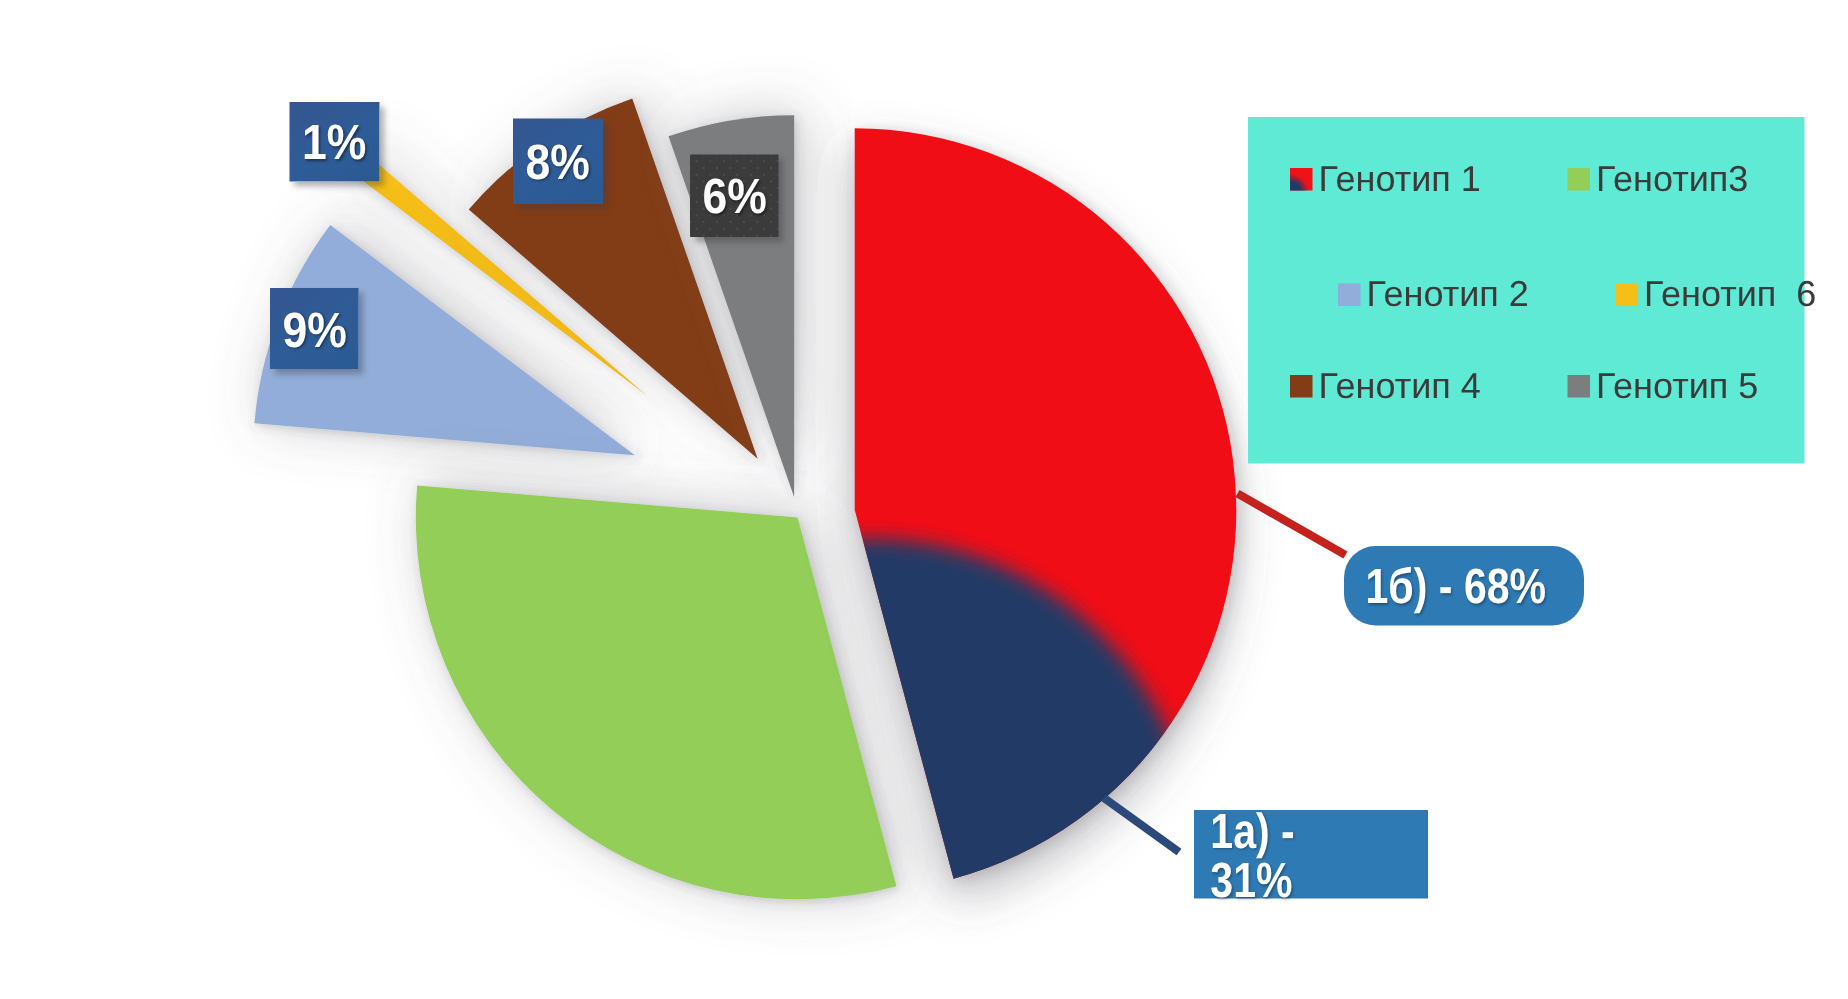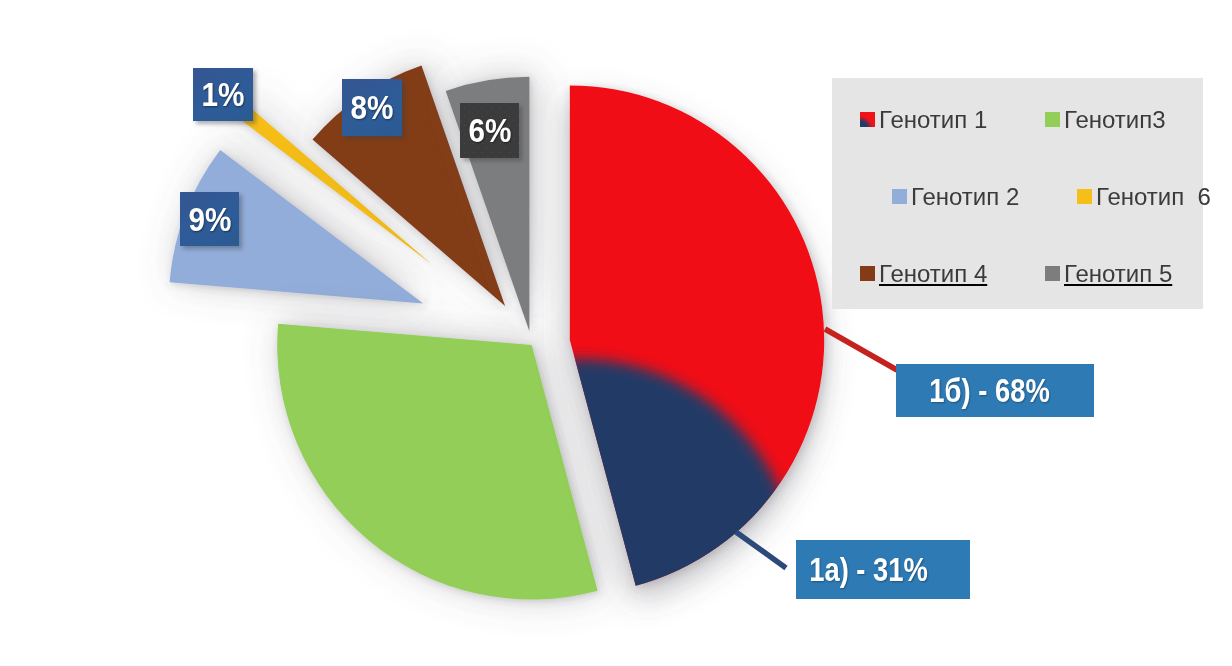--- a/index.html
+++ b/index.html
@@ -10,21 +10,21 @@
 
   
   .legend-panel{position:absolute;left:832px;top:78px;width:371px;height:231px;
       background:#f9f9fa;}
   .legend-col{position:absolute;top:0;}
   .legend-col:nth-child(1){left:28px;}
   .legend-col:nth-child(2){left:213px;}
   .legend-item{position:absolute;display:flex;align-items:center;height:24px;white-space:nowrap;}
   .legend-item:nth-child(1){top:30px;}
   .legend-item:nth-child(2){top:107px;padding-left:32px;}
-  .legend-item:nth-child(3){top:184px;text-decoration:underline;}
+  .legend-item:nth-child(3){top:168px;}
   .sw{width:15px;height:15px;flex:0 0 auto;position:relative;top:-1px;}
   .sw-split{background-color:#f11119;
      background-image:radial-gradient(circle 13px at -1% 113%, #223b66 0%, #223b66 58%, rgba(34,59,102,0) 100%);}
   .lbl{margin-left:4px;font-size:24px;color:#3b3b3b;white-space:pre;letter-spacing:0px;}
 
   
   .dl{position:absolute;display:flex;align-items:center;justify-content:center;
       color:#ffffff;font-weight:bold;font-size:33px;line-height:1;
       text-shadow:1px 1px 2px rgba(0,0,0,.45);
       box-shadow:3px 3px 4px rgba(60,60,70,.40);}
@@ -42,22 +42,22 @@
   #lbl9 {left:180px;top:192px;width:59px;height:54px;}
   #lbl1 {left:193px;top:68px;width:60px;height:53px;}
   #lbl8 {left:342px;top:79px;width:60px;height:57px;}
   #lbl6 {left:460px;top:103px;width:59px;height:55px;}
 
   
   .callout{position:absolute;display:flex;align-items:center;justify-content:center;
       background:#2e7ab4;color:#ffffff;font-weight:bold;font-size:33px;line-height:1;
       text-shadow:1px 1px 2px rgba(0,0,0,.32);}
   .callout>span{display:block;transform:scaleX(0.83);transform-origin:center;}
-  #co68{left:896px;top:364px;width:198px;height:53px;padding-right:11px;box-sizing:border-box;}
-  #co31{left:796px;top:540px;width:174px;height:59px;padding-right:28px;box-sizing:border-box;}
+  #co68{left:896px;top:364px;width:160px;height:53px;padding-right:11px;box-sizing:border-box;border-radius:21px;}
+  #co31{left:796px;top:540px;width:156px;height:59px;padding-right:28px;box-sizing:border-box;}
 </style>
 </head>
 <body>
 
 <div id="stage">
   <svg class="chart" viewBox="0 0 1232 666">
     <defs>
       <filter id="redShadow" x="-40%" y="-40%" width="190%" height="190%">
         <feDropShadow dx="-2" dy="14" stdDeviation="16" flood-color="#5b5b64" flood-opacity="0.30"></feDropShadow>
         <feDropShadow dx="2" dy="3" stdDeviation="5" flood-color="#56565f" flood-opacity="0.28"></feDropShadow>
@@ -85,21 +85,21 @@
         <circle cx="579" cy="578" r="219" filter="url(#navyBlur)" fill="#223b66"></circle>
       </g>
     </g>
 
     <g>
       <line x1="825" y1="329" x2="897" y2="370" stroke-width="5.5" stroke="#c5211d"></line>
       <line x1="736" y1="532" x2="786" y2="568" stroke-width="5.5" stroke="#2b4a7a"></line>
     </g>
   </svg>
 
-  <div class="legend-panel" style="background: #e5e5e5; text-align: center;">
+  <div class="legend-panel" style="background: #5eead4; text-align: center;">
     <div class="legend-col">
       <div class="legend-item">
         <span class="sw sw-split" style="background-color: rgb(241, 17, 25);"></span>
         <span class="lbl">Генотип 1</span>
       </div>
       <div class="legend-item">
         <span class="sw" style="background: rgb(146, 173, 217);"></span>
         <span class="lbl">Генотип 2</span>
       </div>
       <div class="legend-item">

